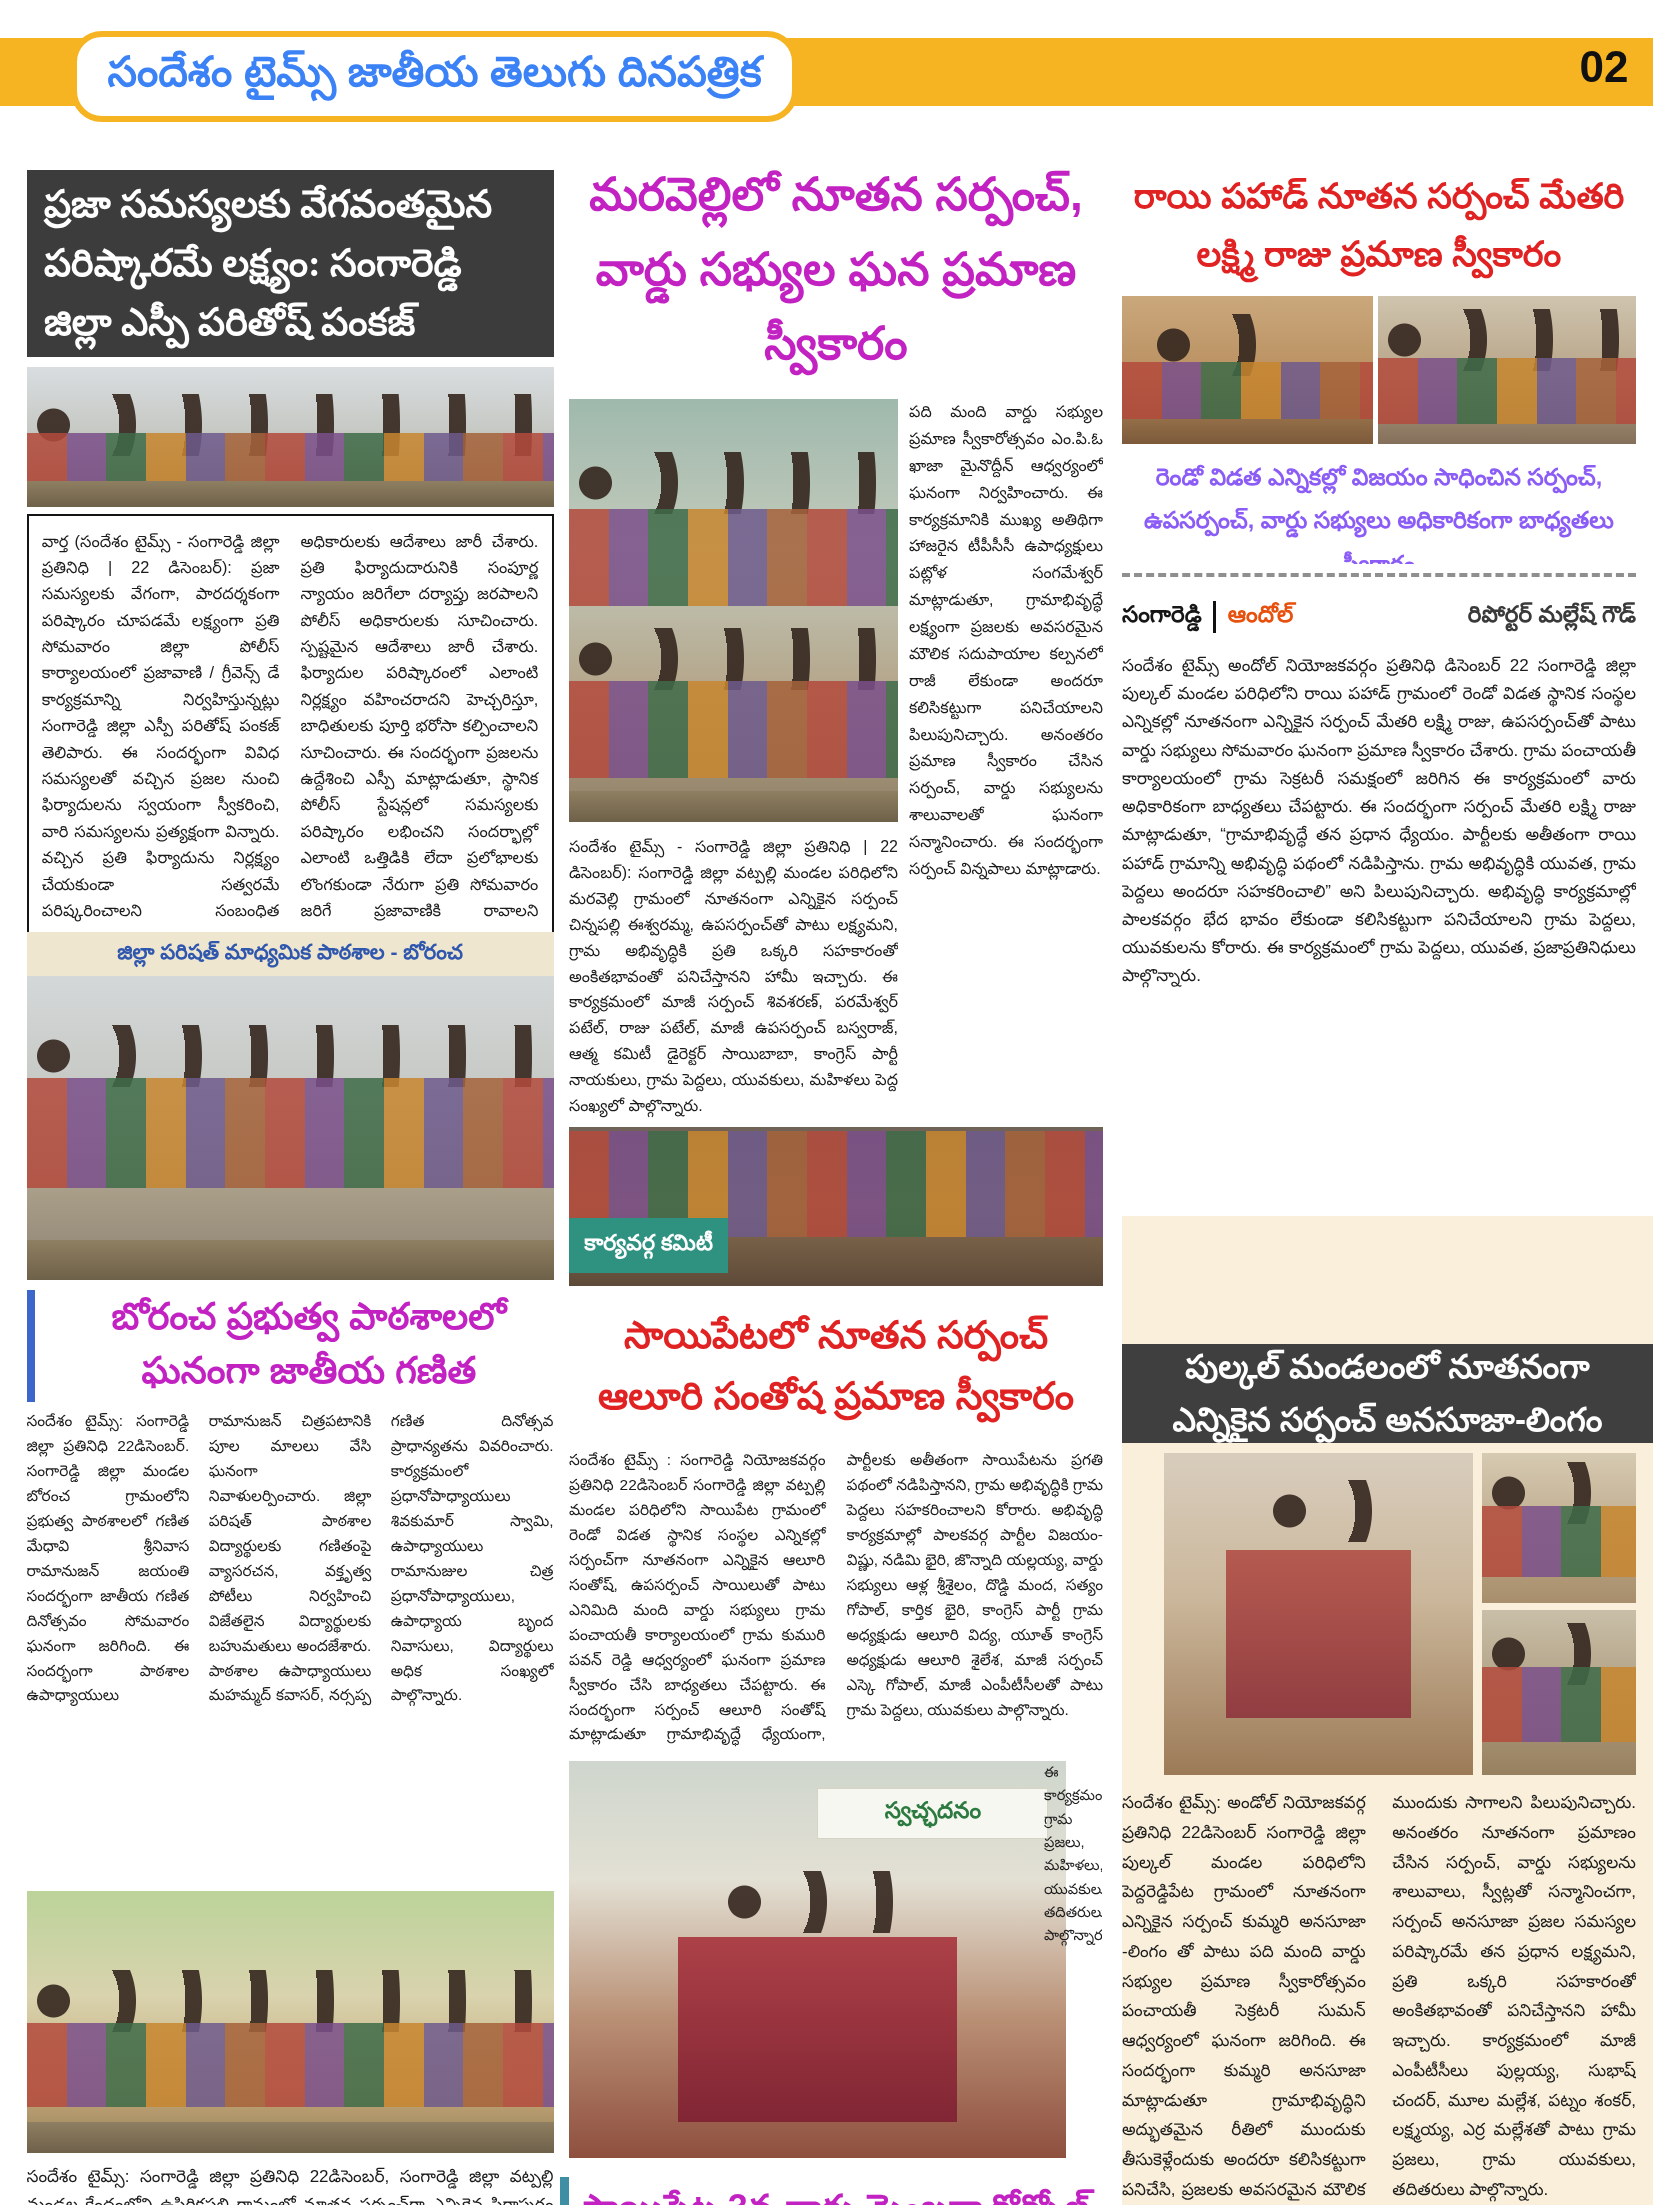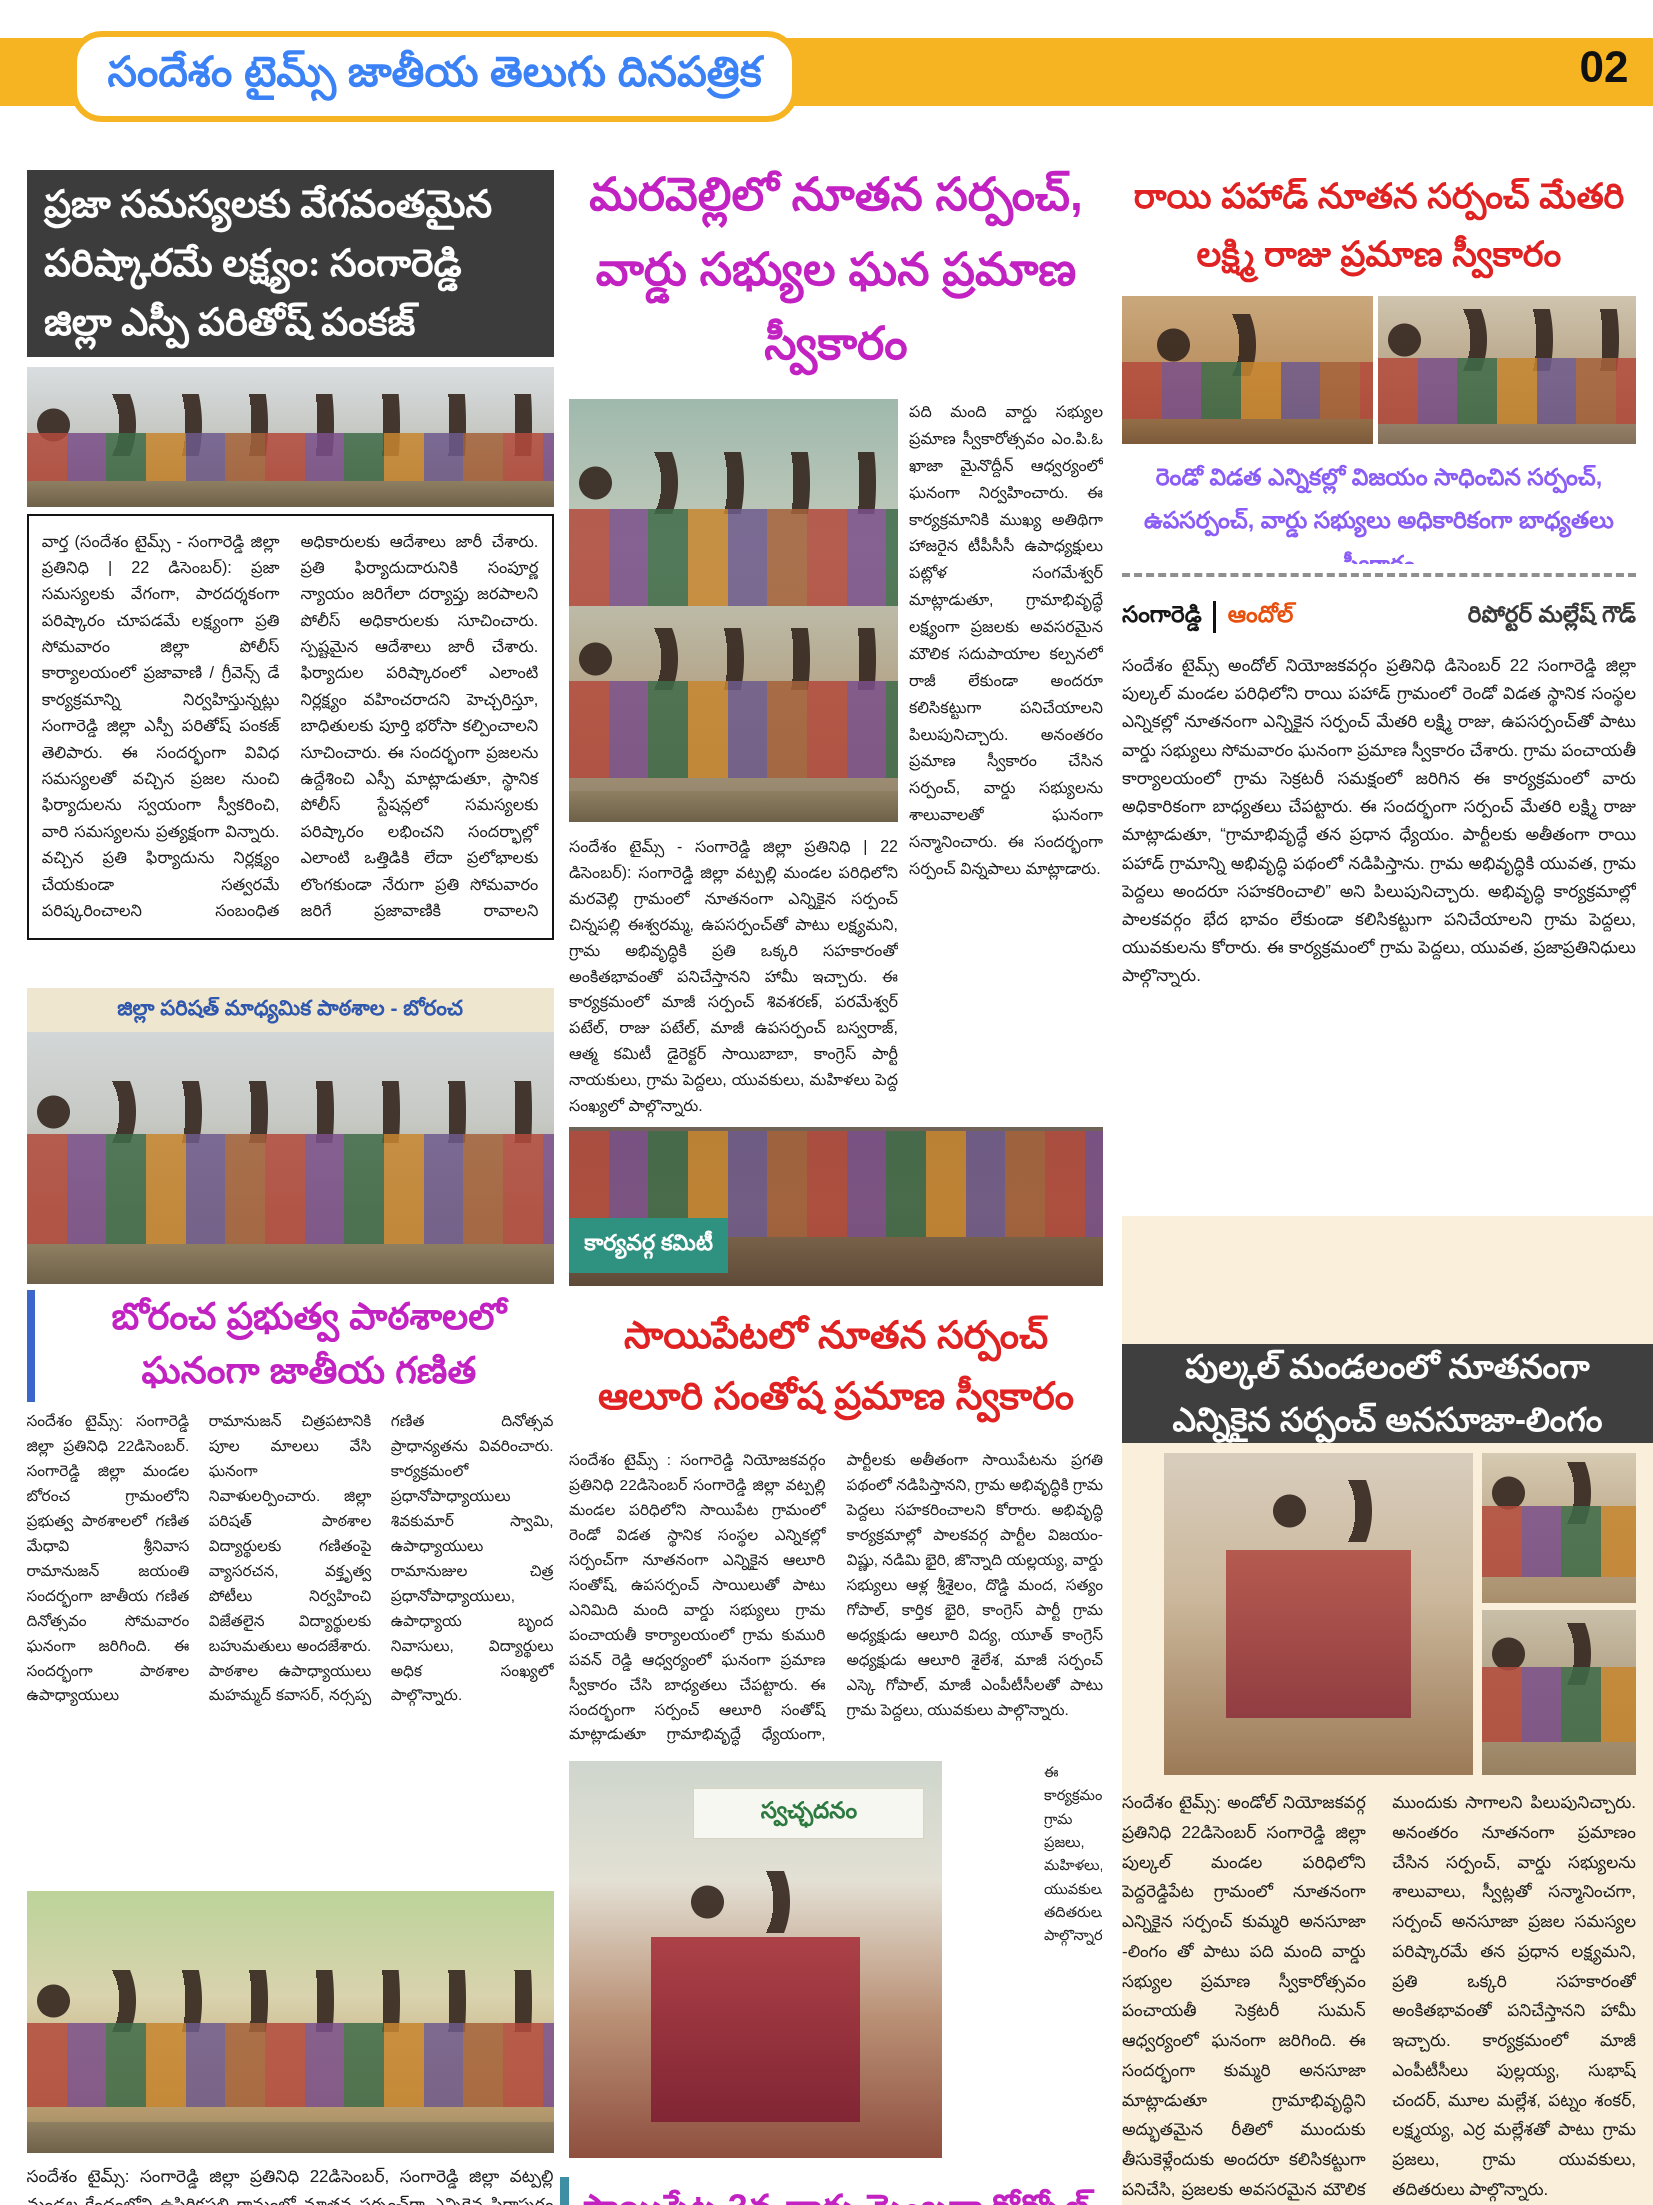--- a/index.html
+++ b/index.html
@@ -68,21 +68,21 @@
     <span class="bodies" style="top:66px;height:53px;"></span>
     <span class="floor" style="height:26.5px;"></span>
   </div>
 
   <div class="abs body-text cols2" style="left:26.5px;top:514px;width:527px;height:426px;border:2.6px solid #141414;padding:11.5px 13.2px;box-sizing:border-box;">
     <span>వార్త (సందేశం టైమ్స్ - సంగారెడ్డి జిల్లా ప్రతినిధి | 22 డిసెంబర్): ప్రజా సమస్యలకు వేగంగా, పారదర్శకంగా పరిష్కారం చూపడమే లక్ష్యంగా ప్రతి సోమవారం జిల్లా పోలీస్ కార్యాలయంలో ప్రజావాణి / గ్రీవెన్స్ డే కార్యక్రమాన్ని నిర్వహిస్తున్నట్లు సంగారెడ్డి జిల్లా ఎస్పీ పరితోష్ పంకజ్ తెలిపారు. ఈ సందర్భంగా వివిధ సమస్యలతో వచ్చిన ప్రజల నుంచి ఫిర్యాదులను స్వయంగా స్వీకరించి, వారి సమస్యలను ప్రత్యక్షంగా విన్నారు. వచ్చిన ప్రతి ఫిర్యాదును నిర్లక్ష్యం చేయకుండా సత్వరమే పరిష్కరించాలని సంబంధిత అధికారులకు ఆదేశాలు జారీ చేశారు. ప్రతి ఫిర్యాదుదారునికి సంపూర్ణ న్యాయం జరిగేలా దర్యాప్తు జరపాలని పోలీస్ అధికారులకు సూచించారు.</span>
     <span> </span>
     <span>స్పష్టమైన ఆదేశాలు జారీ చేశారు. ఫిర్యాదుల పరిష్కారంలో ఎలాంటి నిర్లక్ష్యం వహించరాదని హెచ్చరిస్తూ, బాధితులకు పూర్తి భరోసా కల్పించాలని సూచించారు. ఈ సందర్భంగా ప్రజలను ఉద్దేశించి ఎస్పీ మాట్లాడుతూ, స్థానిక పోలీస్ స్టేషన్లలో సమస్యలకు పరిష్కారం లభించని సందర్భాల్లో ఎలాంటి ఒత్తిడికి లేదా ప్రలోభాలకు లొంగకుండా నేరుగా ప్రతి సోమవారం జరిగే ప్రజావాణికి రావాలని పిలుపునిచ్చారు. ప్రతి ఫిర్యాదును మర్యాదను నిష్పక్షపాతంగా దర్యాప్తు చేసి జిల్లా ఎస్పీ పరితోష్ పంకజ్ బాధితులకు న్యాయం చేయాలని</span>
   </div>
 
-  <div class="abs photo" style="left:26.5px;top:988px;width:527px;height:296px;">
+  <div class="abs photo" style="left:26.5px;top:932px;width:527px;height:348px;">
     <span class="photo-banner">జిల్లా పరిషత్ మాధ్యమిక పాఠశాల - బోరంచ</span>
     <span class="heads" style="top:93px;"></span>
     <span class="bodies" style="top:146px;height:110px;"></span>
     <span class="floor" style="height:40px;"></span>
   </div>
 
   <div class="abs" style="left:26.5px;top:1290px;width:527px;height:112px;display:flex;">
     <span class="left-bar-blue" style="height:100%;"></span>
     <span class="hl hl-magenta" style="flex:1;font-size:37px;line-height:1.45;margin-left:29px;">బోరంచ ప్రభుత్వ పాఠశాలలో ఘనంగా జాతీయ గణిత దినోత్సవం</span>
   </div>
@@ -122,21 +122,21 @@
   </div>
 
   <div class="abs hl hl-red" style="left:569px;top:1305px;width:534px;height:137px;font-size:38px;line-height:1.6;">సాయిపేటలో నూతన సర్పంచ్ ఆలూరి సంతోష ప్రమాణ స్వీకారం</div>
 
   <div class="abs body-text cols2" style="left:569px;top:1448px;width:534px;height:309px;font-size:15.4px;">
     <span>సందేశం టైమ్స్ : సంగారెడ్డి నియోజకవర్గం ప్రతినిధి 22డిసెంబర్ సంగారెడ్డి జిల్లా వట్పల్లి మండల పరిధిలోని సాయిపేట గ్రామంలో రెండో విడత స్థానిక సంస్థల ఎన్నికల్లో సర్పంచ్‌గా నూతనంగా ఎన్నికైన ఆలూరి సంతోష్, ఉపసర్పంచ్ సాయిలుతో పాటు ఎనిమిది మంది వార్డు సభ్యులు గ్రామ పంచాయతీ కార్యాలయంలో గ్రామ కుమురి పవన్ రెడ్డి ఆధ్వర్యంలో ఘనంగా ప్రమాణ స్వీకారం చేసి బాధ్యతలు చేపట్టారు. ఈ సందర్భంగా సర్పంచ్ ఆలూరి సంతోష్ మాట్లాడుతూ గ్రామాభివృద్ధే ధ్యేయంగా, పార్టీలకు అతీతంగా సాయిపేటను ప్రగతి పథంలో నడిపిస్తానని, గ్రామ అభివృద్ధికి</span>
     <span> </span>
     <span>గ్రామ పెద్దలు సహకరించాలని కోరారు. అభివృద్ధి కార్యక్రమాల్లో పాలకవర్గ పార్టీల విజయం-విష్ణు, నడిమి భైరి, జొన్నాది యల్లయ్య, వార్డు సభ్యులు ఆళ్ల శ్రీశైలం, దొడ్డి మంద, సత్యం గోపాల్, కార్తిక భైరి, కాంగ్రెస్ పార్టీ గ్రామ అధ్యక్షుడు ఆలూరి విద్య, యూత్ కాంగ్రెస్ అధ్యక్షుడు ఆలూరి శైలేశ, మాజీ సర్పంచ్ ఎస్కె గోపాల్, మాజీ ఎంపీటీసీలతో పాటు గ్రామ పెద్దలు, యువకులు పాల్గొన్నారు.</span>
   </div>
 
-  <div class="abs photo" style="left:569px;top:1761px;width:373px;height:397px;background:linear-gradient(180deg,#cfd6cd 0%,#e3e0d4 30%,#b98f74 65%,#8f4f3f 100%);">
+  <div class="abs photo" style="left:569px;top:1761px;width:497px;height:397px;background:linear-gradient(180deg,#cfd6cd 0%,#e3e0d4 30%,#b98f74 65%,#8f4f3f 100%);">
     <span class="photo-banner-white">స్వచ్ఛదనం</span>
     <span class="heads" style="top:110px;left:30%;right:30%;"></span>
     <span class="bodies" style="top:176px;height:185px;left:22%;right:22%;opacity:.9;background:linear-gradient(180deg,#a8333d,#7e1f32);"></span>
   </div>
 
   <div class="abs body-text" style="left:1044px;top:1761px;width:58px;height:397px;font-size:14.6px;line-height:1.6;">ఈ కార్యక్రమంలో గ్రామ ప్రజలు, మహిళలు, యువకులు, తదితరులు పాల్గొన్నారు.</div>
 
   <div class="abs" style="left:560px;top:2177px;width:542px;height:132px;display:flex;">
     <span class="left-bar-teal" style="height:100%;"></span>
     <span class="hl hl-magenta" style="flex:1;font-size:36px;line-height:1.7;">సాయిపేట 3వ వార్డు మెంబర్గా కోర్పోల్ విజయ-విష్ణు ప్రమాణ స్వీకారం</span>

